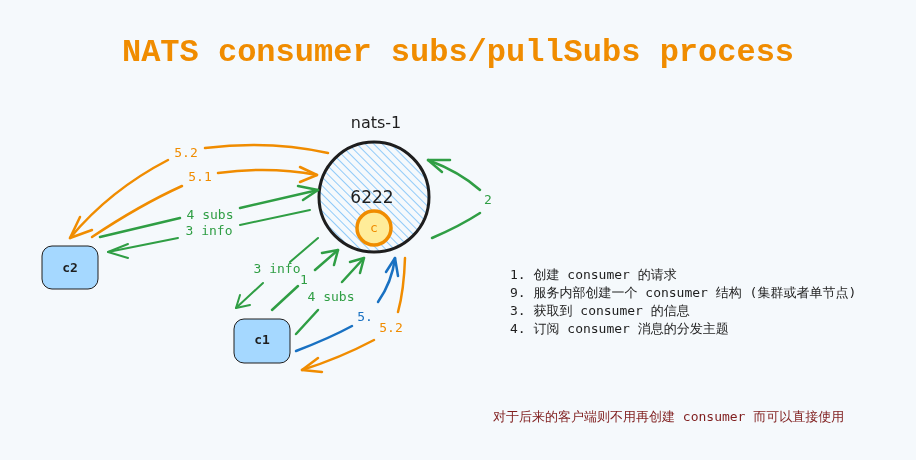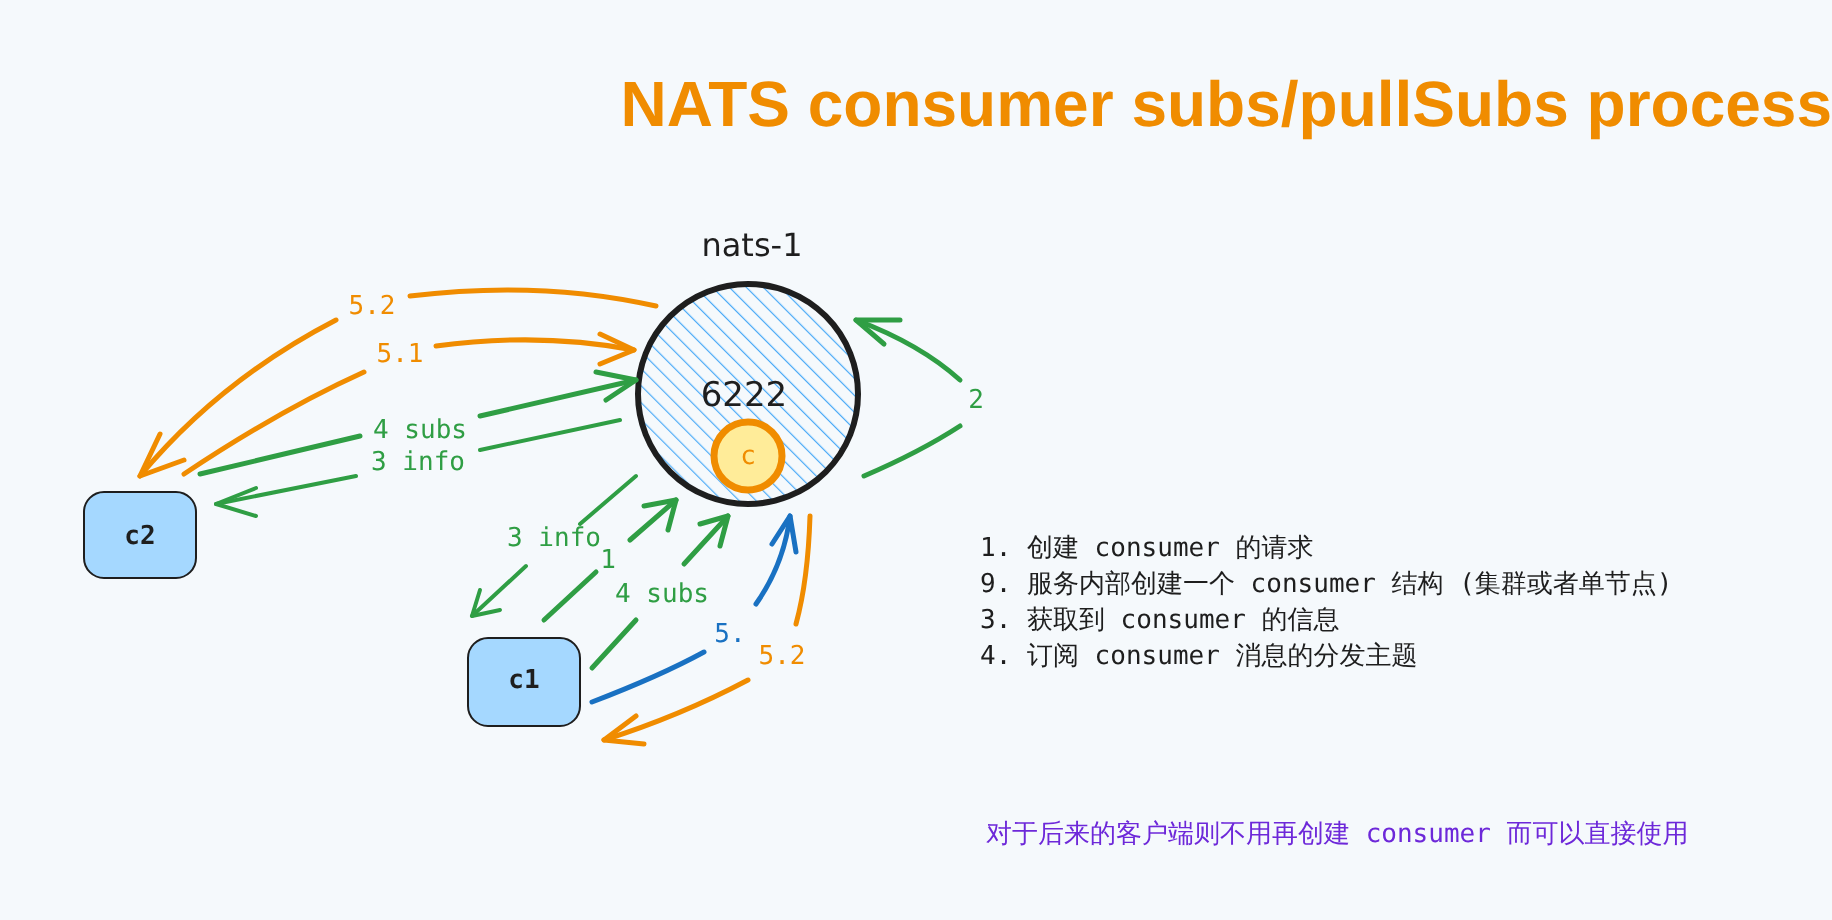--- a/index.html
+++ b/index.html
@@ -4,37 +4,37 @@
   <style>
     html, body { margin: 0; padding: 0; }
     body {
       width: 916px; height: 460px; overflow: hidden;
       background: #f5f9fc;
       position: relative;
       font-family: "DejaVu Sans Mono", monospace;
     }
     .title {
       position: absolute; left: 0; top: 34px; width: 916px;
-      text-align: right;
-      font-family: Liberation Sans, sans-serif;
+      text-align: center;
+      font-family: Liberation Mono, monospace;
       font-weight: bold; font-size: 32px; color: #f08c00;
       letter-spacing: 0px;
     }
     svg.diagram { position: absolute; left: 0; top: 0; }
     .legend {
       position: absolute; left: 490px; top: 266px;
       font-family: "DejaVu Sans Mono", monospace;
       font-size: 13px; line-height: 18px; color: #1e1e1e;
       margin: 0; padding: 0; list-style: none;
     }
-    .legend li { white-space: pre; }
+    .legend li { white-space: pre; margin-left: 20px; }
     .note {
       position: absolute; left: 493px; top: 408px;
       font-family: "DejaVu Sans Mono", monospace;
-      font-size: 13px; color: #6d28d9; white-space: pre;
+      font-size: 13px; color: #7f1d1d; white-space: pre;
     }
     .lbl { font-family: "DejaVu Sans Mono", monospace; font-size: 13px; }
     .hand { font-family: "DejaVu Sans", sans-serif; }
   </style>
 </head>
 <body>
 
 <div class="title">NATS consumer subs/pullSubs process</div>
 
 <svg class="diagram" width="916" height="460" viewBox="0 0 916 460">

